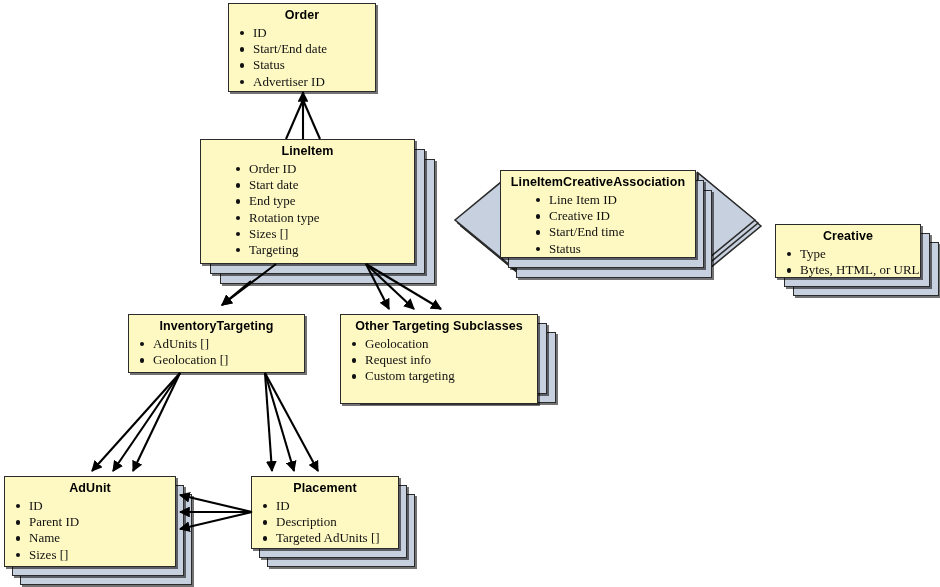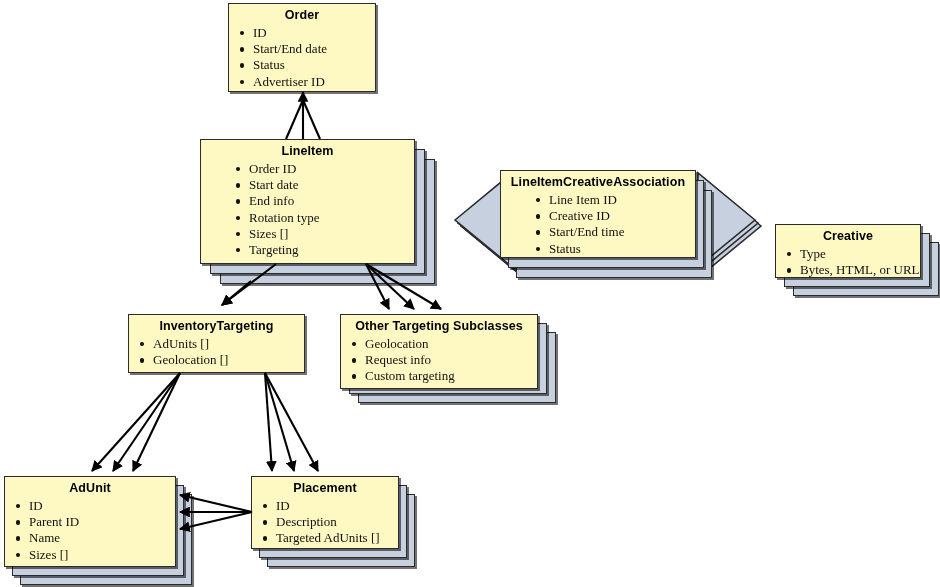--- a/index.html
+++ b/index.html
@@ -113,21 +113,21 @@
   </div>
 
   <div class="entity" style="left:200px; top:139px; width:242px; height:146px;">
     <div class="card shadowcard" style="left:20px; top:20px; width:215px; height:125px;"></div>
     <div class="card shadowcard" style="left:10px; top:10px; width:215px; height:125px;"></div>
     <div class="card front" style="left:0; top:0; width:215px; height:125px;">
       <div class="card-title">LineItem</div>
       <ul class="fields indented">
         <li>Order ID</li>
         <li>Start date</li>
-        <li>End info</li>
+        <li>End type</li>
         <li>Rotation type</li>
         <li>Sizes []</li>
         <li>Targeting</li>
       </ul>
     </div>
   </div>
 
   <div class="entity" style="left:500px; top:170px; width:212px; height:115px; z-index:6;">
     <div class="card shadowcard" style="left:16px; top:20px; width:196px; height:88px;"></div>
     <div class="card shadowcard" style="left:8px; top:10px; width:196px; height:88px;"></div>
@@ -160,21 +160,21 @@
       <ul class="fields">
         <li>AdUnits []</li>
         <li>Geolocation []</li>
       </ul>
     </div>
   </div>
 
   <div class="entity" style="left:340px; top:314px; width:222px; height:92px;">
     <div class="card shadowcard" style="left:18px; top:18px; width:198px; height:71px;"></div>
     <div class="card shadowcard" style="left:9px; top:9px; width:198px; height:71px;"></div>
-    <div class="card front" style="left:0; top:0; width:198px; height:75px;">
+    <div class="card front" style="left:0; top:0; width:198px; height:90px;">
       <div class="card-title">Other Targeting Subclasses</div>
       <ul class="fields">
         <li>Geolocation</li>
         <li>Request info</li>
         <li>Custom targeting</li>
       </ul>
     </div>
   </div>
 
   <div class="entity" style="left:4px; top:476px; width:200px; height:110px;">

